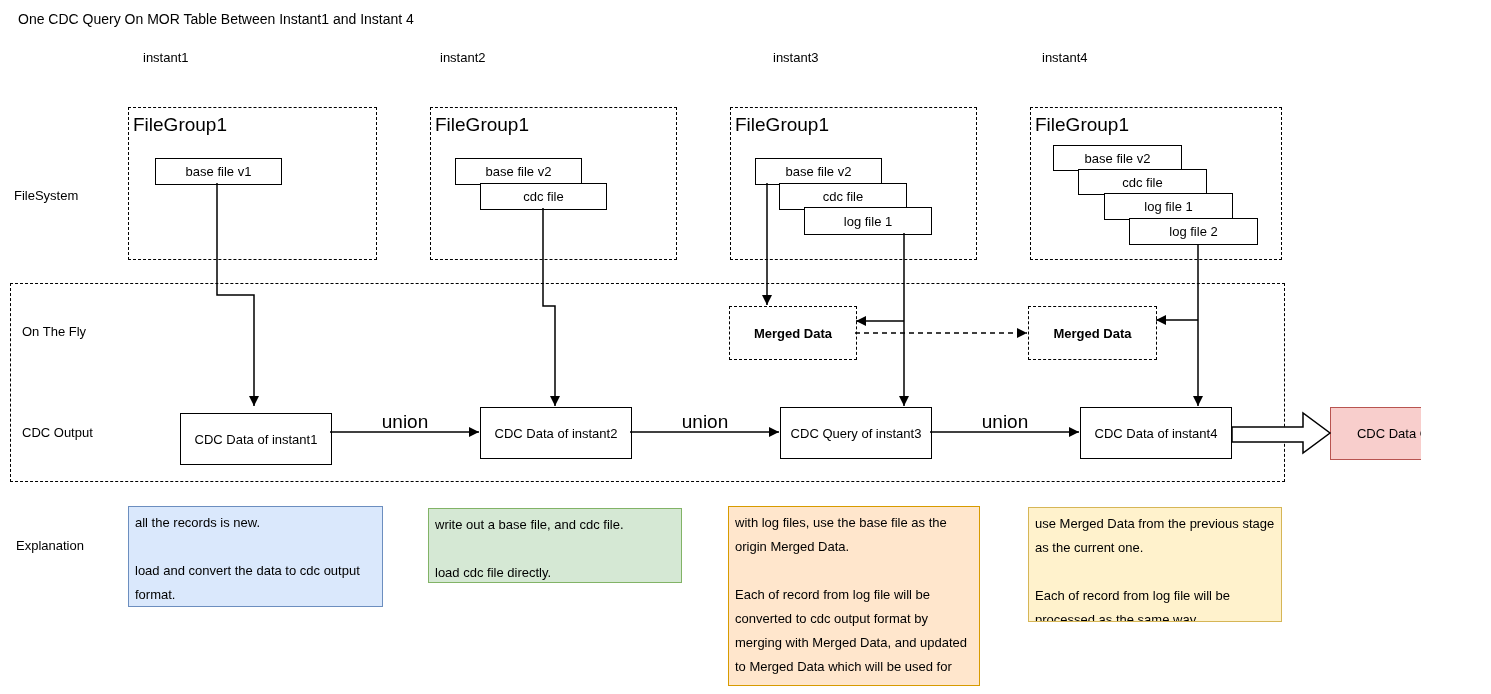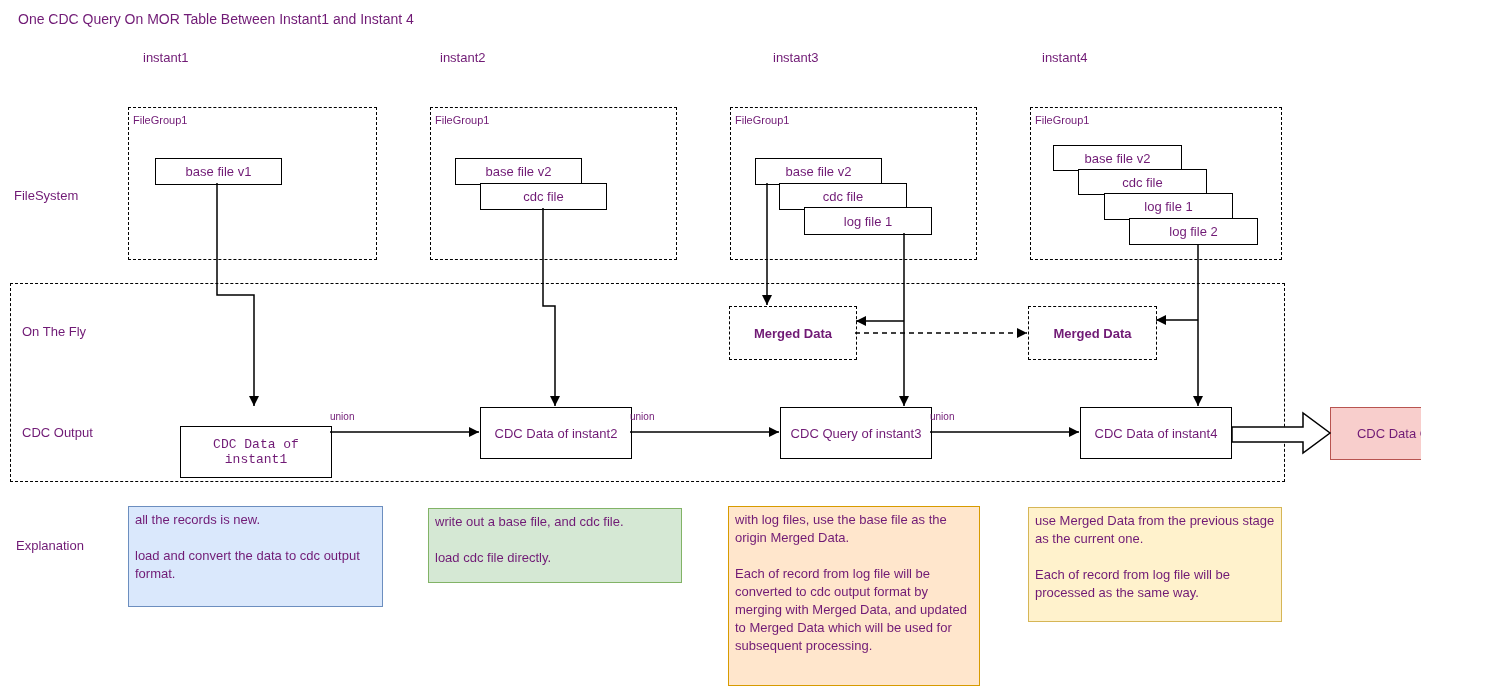--- a/index.html
+++ b/index.html
@@ -1,44 +1,44 @@
 <!DOCTYPE html>
 <html><head>
 <meta charset="utf-8">
 <style>
   html,body{margin:0;padding:0;background:#fff;}
   #page{
     position:relative;width:1421px;height:694px;background:#ffffff;
-    font-family:"Liberation Sans", sans-serif;color:#701a75;overflow:hidden;
+    font-family:"Liberation Sans", sans-serif;color:#000000;overflow:hidden;
   }
   .abs{position:absolute;}
   .lbl{font-size:13px;white-space:nowrap;}
   .title{font-size:14px;white-space:nowrap;}
   .fg-box{border:1px dashed #000;background:transparent;}
-  .fg-label{font-size:11px;}
+  .fg-label{font-size:19px;}
   .file-box{
     border:1.5px solid #000;background:#fff;font-size:13px;
     display:flex;align-items:center;justify-content:center;text-align:center;
   }
   .merged-box{
     border:1px dashed #000;background:#fff;font-size:13px;
     display:flex;align-items:center;justify-content:center;text-align:center;font-weight:bold;
   }
   .cdc-box{
     border:1.5px solid #000;background:#fff;font-size:13px;
     display:flex;align-items:center;justify-content:center;text-align:center;
   }
   .big-dash{border:1px dashed #000;}
-  .union{font-size:10px;text-align:left;}
+  .union{font-size:19px;text-align:center;}
   .out-box{
     background:#f8cecc;border:1.5px solid #b85450;font-size:13px;
     display:flex;align-items:center;justify-content:center;text-align:center;
   }
   .exp-box{
-    font-size:13px;line-height:18px;padding:4px 6px;box-sizing:border-box;
+    font-size:13px;line-height:24px;padding:4px 6px;box-sizing:border-box;
     white-space:pre-wrap;overflow:hidden;
   }
   .exp-blue  {background:#dae8fc;border:1px solid #6c8ebf;}
   .exp-green {background:#d5e8d4;border:1px solid #82b366;}
   .exp-orange{background:#ffe6cc;border:1px solid #d79b00;}
   .exp-yellow{background:#fff2cc;border:1px solid #d6b656;}
   svg.overlay{position:absolute;left:0;top:0;pointer-events:none;}
 </style>
 </head>
 <body>
@@ -82,21 +82,21 @@
   <div class="abs file-box" style="left:1053px;top:145px;width:127px;height:24px;">base file v2</div>
   <div class="abs file-box" style="left:1078px;top:169px;width:127px;height:24px;">cdc file</div>
   <div class="abs file-box" style="left:1104px;top:193px;width:127px;height:25px;">log file 1</div>
   <div class="abs file-box" style="left:1129px;top:218px;width:127px;height:25px;">log file 2</div>
 
   <div class="abs big-dash" style="left:10px;top:283px;width:1273px;height:197px;"></div>
 
   <div class="abs merged-box" style="left:729px;top:306px;width:126px;height:52px;">Merged Data</div>
   <div class="abs merged-box" style="left:1028px;top:306px;width:127px;height:52px;">Merged Data</div>
 
-  <div class="abs cdc-box" style="left:180px;top:426px;width:150px;height:50px;font-family:Liberation Mono, monospace;">CDC Data of instant1</div>
+  <div class="abs cdc-box" style="left:180px;top:413px;width:150px;height:50px;">CDC Data of instant1</div>
   <div class="abs cdc-box" style="left:480px;top:407px;width:150px;height:50px;">CDC Data of instant2</div>
   <div class="abs cdc-box" style="left:780px;top:407px;width:150px;height:50px;">CDC Query of instant3</div>
   <div class="abs cdc-box" style="left:1080px;top:407px;width:150px;height:50px;">CDC Data of instant4</div>
 
   <div class="abs union" style="left:330px;top:411px;width:150px;">union</div>
   <div class="abs union" style="left:630px;top:411px;width:150px;">union</div>
   <div class="abs union" style="left:930px;top:411px;width:150px;">union</div>
 
   <div class="abs out-box" style="left:1330px;top:407px;width:150px;height:51px;">CDC Data Query</div>
 

